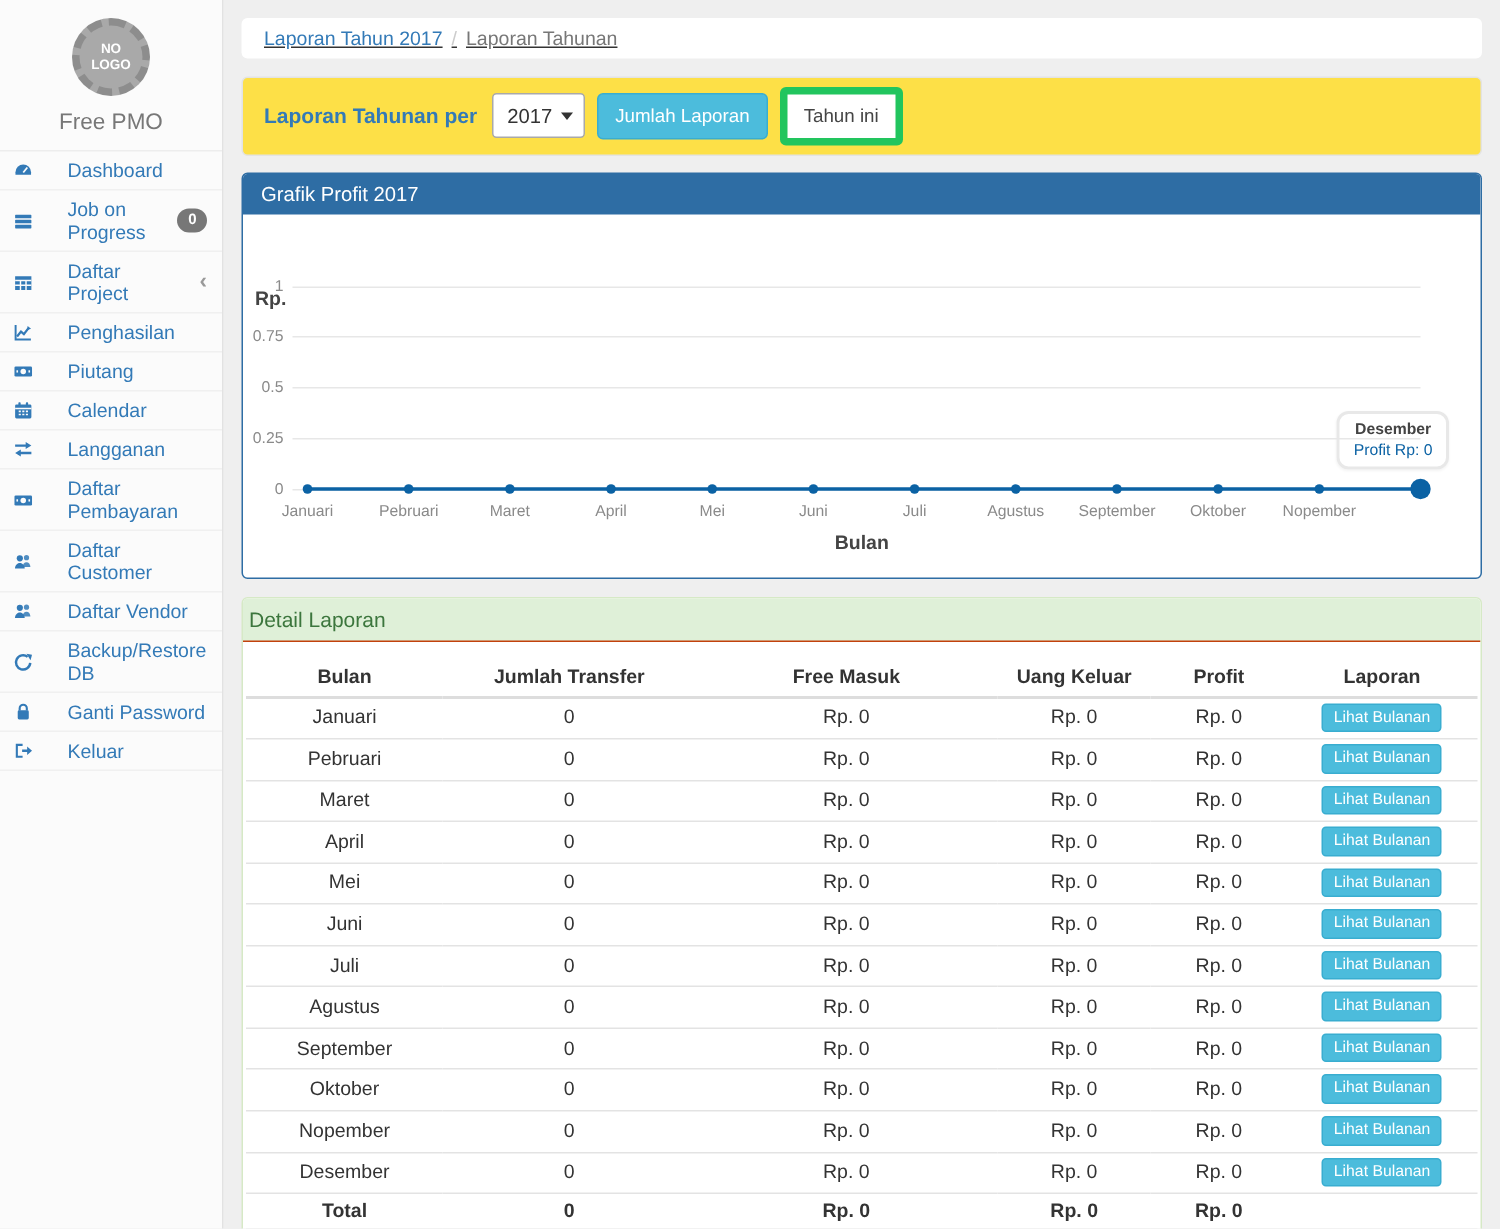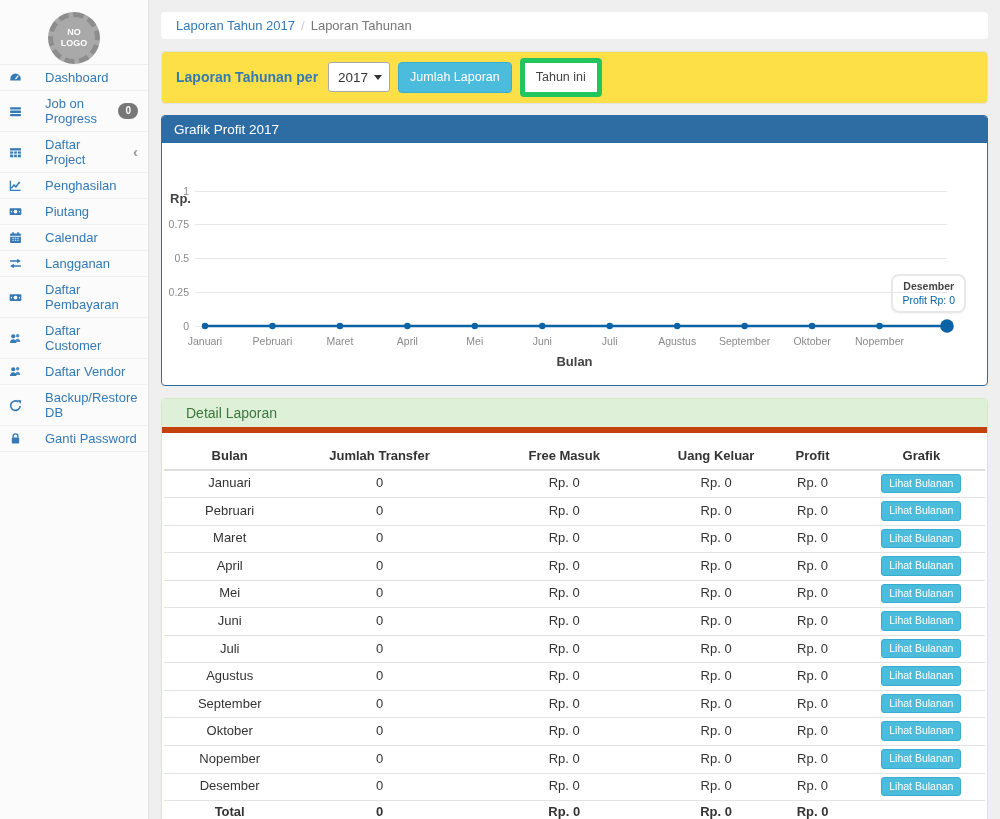--- a/index.html
+++ b/index.html
@@ -43,21 +43,21 @@
     font-size:10px; font-weight:bold; line-height:1;
     padding:3px 7px; border-radius:9px;
   }
   .side-chev { margin-left:auto; color:#999; font-size:15px; line-height:10px; font-weight:bold; }
 
   
   .main { flex:1; padding:12px 12px 0 12px; min-width:0; }
 
   .breadcrumb {
     background:#fff; border-radius:4px;
-    padding:6px 15px; font-size:13px; margin-bottom:12px;
+    padding:6px 15px; font-size:13px; margin-bottom:12px;text-decoration:underline;
   }
   .breadcrumb a { color:#337ab7; }
   .crumb-sep { color:#ccc; margin:0 6px; }
   .crumb-active { color:#777; }
 
   .well {
     background:#fde047; border:1px solid #e3e3e3; border-radius:4px;
     padding:6px 14px; margin-bottom:11px;
     display:flex; align-items:center; gap:8px;
   }
@@ -88,38 +88,39 @@
     background:rgba(255,255,255,0.97);
     border:2px solid #e8e8e8; border-radius:8px;
     padding:4px 9px 5px; text-align:center; font-size:10.5px;
     box-shadow:0 1px 2px rgba(0,0,0,0.05);
   }
   .tt-label { font-weight:bold; color:#444; }
   .tt-value { color:#0b62a4; margin-top:2px; }
 
   
   .panel-success { border:1px solid #d6e9c6; }
-  .panel-success > .panel-heading { background:#dff0d8; color:#3c763d; padding:6px 24px; font-size:14px; border-bottom:6px solid #c2410c; }
+  .panel-success > .panel-heading { background:#dff0d8; color:#3c763d; padding:6px 4px; font-size:14px; border-bottom:1px solid #c2410c; }
   .panel-success .panel-body { padding:9px 2px 16px; }
   table.report { width:100%; border-collapse:collapse; font-size:13px; color:#333; }
   table.report th { padding:6px 3px; border-bottom:2px solid #ddd; font-weight:bold; text-align:center; }
   table.report td { padding:3px 3px 4px; border-bottom:1px solid #e3e3e3; text-align:center; line-height:16px; }
   tr.total-row td { font-weight:bold; }
   .btn-xs { font-size:10.5px; padding:3px 7px; border-radius:3px; background:#4cbcdc; color:#fff; border:1px solid #39add0; cursor:pointer; line-height:1.1; }
 </style>
 </head>
 <body>
 
 <div class="layout">
 
   <aside class="sidebar">
     <div class="brand-box">
       <div class="logo">
         <div class="logo-text">NO LOGO</div>
       </div>
+      <div class="brand-name">Free PMO</div>
     </div>
     <nav class="side-menu">
         <a class="side-item" href="#">
           <span class="side-icon">
             <svg viewBox="0 0 12 12">
               <path d="M6 2.4A4.8 4.8 0 0 0 1.2 7.2v1.6h9.6V7.2A4.8 4.8 0 0 0 6 2.4z" fill="currentColor"></path>
               <line x1="6" y1="7.4" x2="8.5" y2="4.3" stroke="#fbfbfb" stroke-width="1.1"></line>
             </svg>
           </span>
           <span class="side-label">Dashboard</span>
@@ -230,20 +231,29 @@
           <span class="side-label">Backup/Restore DB</span>
         </a>
         <a class="side-item" href="#">
           <span class="side-icon">
             <svg viewBox="0 0 12 12">
               <path d="M3.8 5.2V3.9a2.2 2.2 0 0 1 4.4 0v1.3" stroke="currentColor" stroke-width="1.3" fill="none"></path>
               <rect x="2.6" y="5.1" width="6.8" height="5.6" rx="0.9" fill="currentColor"></rect>
             </svg>
           </span>
           <span class="side-label">Ganti Password</span>
+        </a>
+        <a class="side-item" href="#">
+          <span class="side-icon">
+            <svg viewBox="0 0 12 12" fill="currentColor">
+              <path d="M1.4 1.7h4.2V3H2.7v6h2.9v1.3H1.4z"></path>
+              <path d="M5.3 5.3h3.1V3.4L11.4 6 8.4 8.6V6.7H5.3z"></path>
+            </svg>
+          </span>
+          <span class="side-label">Keluar</span>
         </a>
       </nav>
   </aside>
 
   <div class="main">
 
     <div class="breadcrumb">
       <a href="#">Laporan Tahun 2017</a><span class="crumb-sep">/</span><span class="crumb-active">Laporan Tahunan</span>
     </div>
 
@@ -317,21 +327,21 @@
               <col style="width:11%">
               <col style="width:15.5%">
           </colgroup>
           <thead>
               <tr>
                 <th>Bulan</th>
                 <th>Jumlah Transfer</th>
                 <th>Free Masuk</th>
                 <th>Uang Keluar</th>
                 <th>Profit</th>
-                <th>Grafik</th>
+                <th>Laporan</th>
               </tr>
             </thead>
           <tbody>
               <tr>
                 <td>Januari</td>
                 <td>0</td>
                 <td>Rp. 0</td>
                 <td>Rp. 0</td>
                 <td>Rp. 0</td>
                 <td><button class="btn-xs">Lihat Bulanan</button></td>

